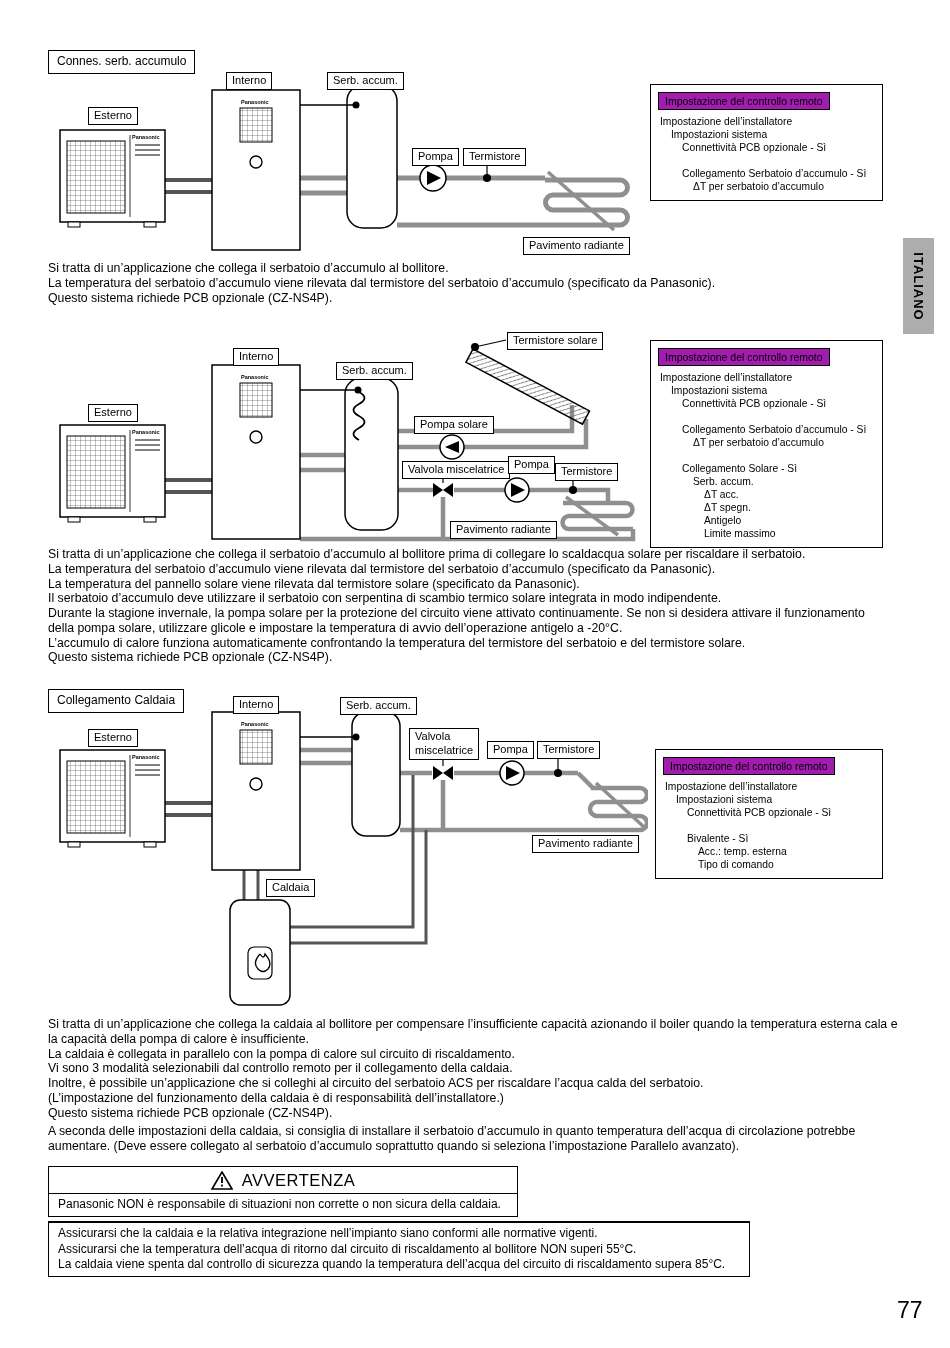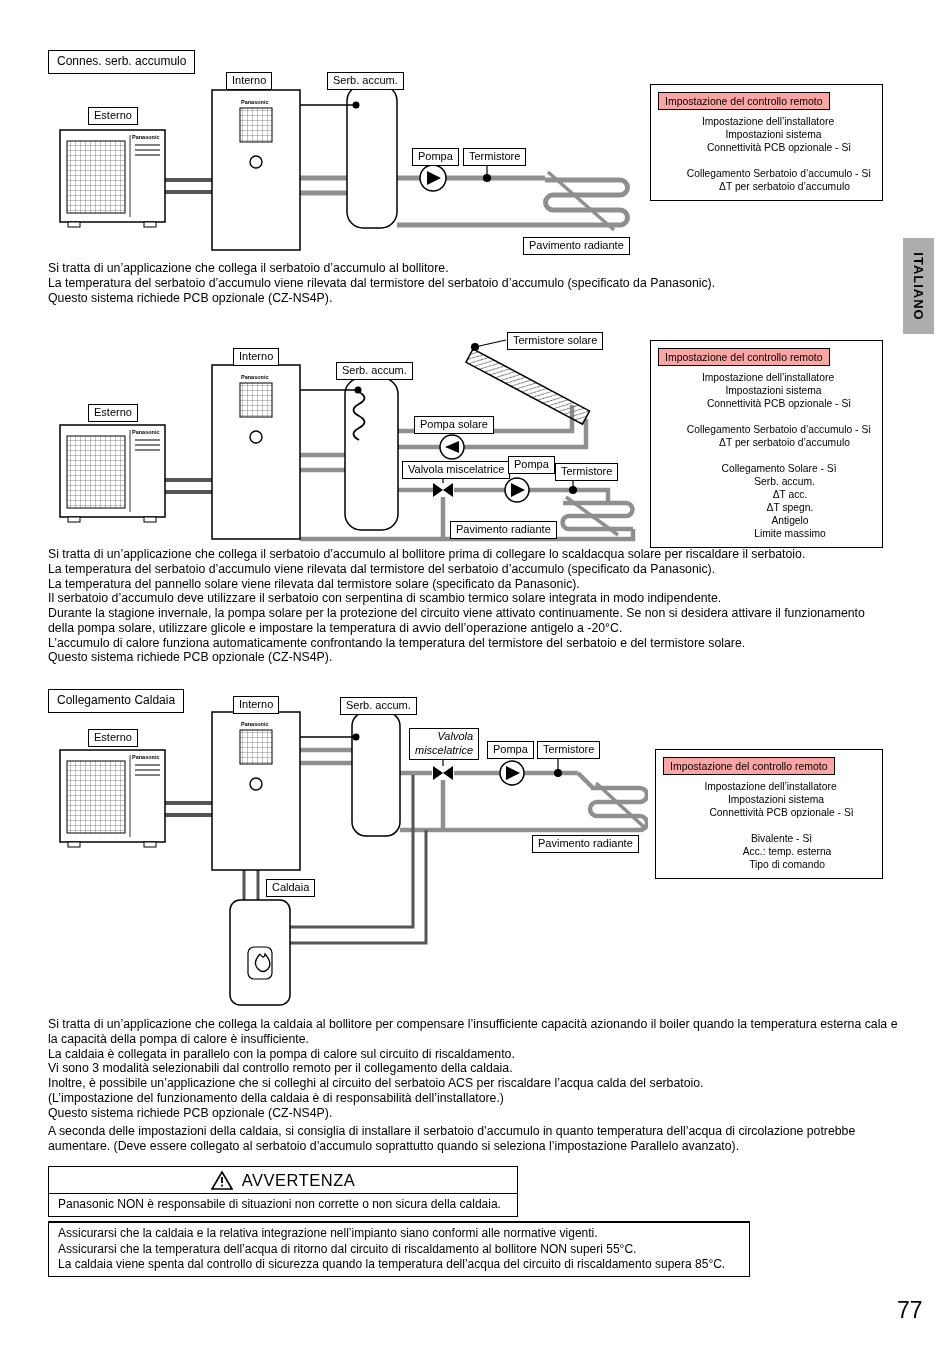--- a/index.html
+++ b/index.html
@@ -4,31 +4,31 @@
 <style>
   * { box-sizing: border-box; margin: 0; padding: 0; }
   html, body { background: #fff; }
   body { width: 950px; height: 1348px; font-family: "Liberation Sans", sans-serif; color: #000; }
   #page { position: relative; width: 950px; height: 1348px; background: #fff; overflow: hidden; }
 
   .titlebox { position: absolute; border: 1px solid #000; background: #fff; padding: 3px 8px;
               font-size: 12px; line-height: 1.3; white-space: pre-line; z-index: 6; }
   .lbl { position: absolute; border: 1px solid #000; background: #fff; padding: 1px 5px;
          font-size: 11px; line-height: 1.25; white-space: nowrap; z-index: 6; }
-  .lbl.center { white-space: pre-line; text-align: right; font-style: italic; }
+  .lbl.center { white-space: pre-line; text-align: left; }
   .diag { position: absolute; z-index: 1; }
   svg text { font-family: "Liberation Sans", sans-serif; }
   .brandtext { font-weight: bold; }
 
   .para { position: absolute; font-size: 12.3px; line-height: 1.2; white-space: pre-line; z-index: 2; }
 
   .remote { position: absolute; border: 1px solid #000; background: #fff; z-index: 5; }
   .remote-title { display: inline-block; margin: 7px 0 2px 7px; padding: 2px 6px;
-                  border: 1px solid #000; background: #fca5a5; font-size: 10.5px; }
-  .remote-lines { padding: 3px 6px 7px 9px; font-size: 10.3px; line-height: 13px; text-align: center; }
+                  border: 1px solid #000; background: #a21caf; font-size: 10.5px; }
+  .remote-lines { padding: 3px 6px 7px 9px; font-size: 10.3px; line-height: 13px; }
   .rl { min-height: 13px; white-space: nowrap; }
 
   .alertbox { position: absolute; border: 1px solid #000; background: #fff; z-index: 5; }
   .alert-head { display: flex; align-items: center; justify-content: center; gap: 9px;
                 padding: 4px 0 3px; font-size: 16.5px; letter-spacing: 0.5px; }
   .alert-body { border-top: 1px solid #000; font-size: 12px; line-height: 1.3; padding: 3px 9px;
                 white-space: pre-line; }
   .alert-body.center { }
 
   .side-tab { position: absolute; left: 903px; top: 238px; width: 31px; height: 96px;

